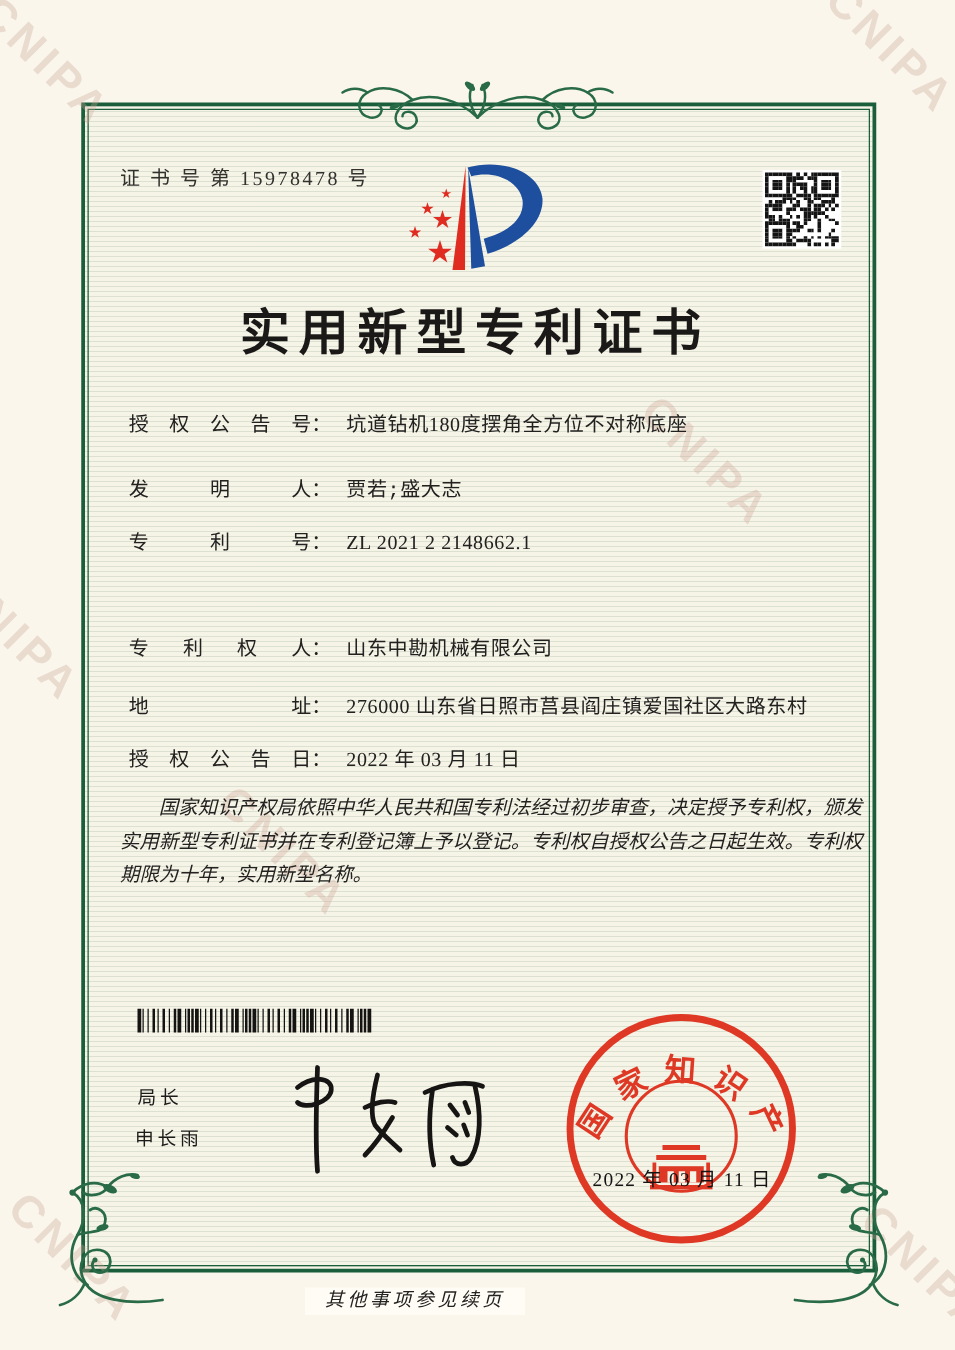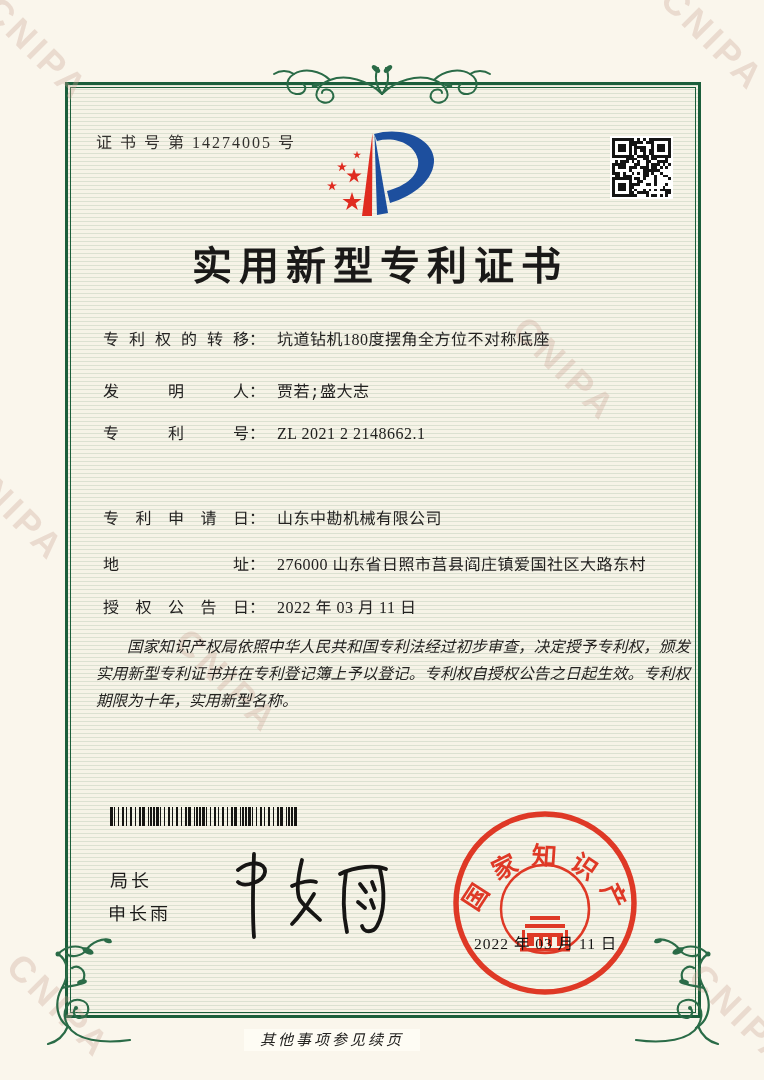--- a/index.html
+++ b/index.html
@@ -74,21 +74,21 @@
   .r5{top:505px;} .r6{top:551px;} .r7{top:594px;}
   .body-text{
     left:96px;top:633px;width:594px;
     font-size:15.5px;line-height:27px;font-style:italic;
     color:#232220;text-align:justify;
   }
   .body-text p{margin:0;text-indent:2em;}
   .barcode{left:110px;top:807px;width:192px;height:19px;white-space:nowrap;font-size:0;}
   .signer{
     font-family:Liberation Serif, serif;
-    font-size:18px;letter-spacing:3px;color:#1c1b1a;
+    font-size:15px;letter-spacing:3px;color:#1c1b1a;
   }
   .signer-title{left:110px;top:866px;}
   .signer-name{left:108px;top:899px;}
   .signature{left:216px;top:842px;}
   .seal{left:448px;top:806px;opacity:0.93;}
   .seal-date{left:474px;top:931px;font-size:15.5px;letter-spacing:1px;color:#141414;z-index:5;}
   .page-info{left:65px;top:984px;width:630px;text-align:center;font-size:14.5px;letter-spacing:2px;color:#2c2a28;}
   .cont-note{
     left:0;top:1028px;width:664px;text-align:center;font-size:15px;
     font-style:italic;letter-spacing:3px;color:#232220;
@@ -153,21 +153,21 @@
     </g>
     <g fill="#2a6b47">
       <ellipse cx="42" cy="21" rx="6" ry="3" transform="rotate(25 42 21)"></ellipse>
       <ellipse cx="36" cy="52" rx="5" ry="2.5" transform="rotate(-15 36 52)"></ellipse>
       <circle cx="12" cy="24" r="2.5"></circle>
       <circle cx="30" cy="78" r="2"></circle>
       <ellipse cx="62" cy="11" rx="4" ry="2" transform="rotate(15 62 11)"></ellipse>
     </g>
   </svg>
 
-  <div class="abs cert-no">证 书 号 第 14274005 号</div>
+  <div class="abs cert-no">证 书 号 第 15978478 号</div>
 
   <svg class="abs logo" width="122" height="96" viewBox="0 0 122 96">
     <defs>
       <path id="st" d="M0,-1 L0.224,-0.309 0.951,-0.309 0.363,0.118 0.588,0.809 0,0.382 -0.588,0.809 -0.363,0.118 -0.951,-0.309 -0.224,-0.309 Z"></path>
     </defs>
 
     <path d="M52,8 C80,0 110,12 112,33 C113,53 92,70 68,77 L65,65 C84,60 98,49 96,34 C93,18 73,10 55,15 Z" fill="#1d4f9e"></path>
 
     <path d="M50.5,7 L40,90 L50,90 Z" fill="#e02b20"></path>
     <path d="M52.5,8 L55,89 L66,87 Z" fill="#1d4f9e"></path>
@@ -621,30 +621,30 @@
       <div class="q0"></div>
       <div class="q1"></div>
       <div class="q0"></div>
       <div class="q1"></div>
       <div class="q0"></div>
     </div>
 
   <div class="abs title">实用新型专利证书</div>
 
   <div class="abs frow r1">
-    <span class="flabel">专利权的转移</span><span class="fcolon">：</span><span class="fvalue">坑道钻机180度摆角全方位不对称底座</span>
+    <span class="flabel">授权公告号</span><span class="fcolon">：</span><span class="fvalue">坑道钻机180度摆角全方位不对称底座</span>
   </div>
   <div class="abs frow r2">
     <span class="flabel">发明人</span><span class="fcolon">：</span><span class="fvalue">贾若;盛大志</span>
   </div>
   <div class="abs frow r3">
     <span class="flabel">专利号</span><span class="fcolon">：</span><span class="fvalue">ZL 2021 2 2148662.1</span>
   </div>
   <div class="abs frow r5">
-    <span class="flabel">专利申请日</span><span class="fcolon">：</span><span class="fvalue">山东中勘机械有限公司</span>
+    <span class="flabel">专利权人</span><span class="fcolon">：</span><span class="fvalue">山东中勘机械有限公司</span>
   </div>
   <div class="abs frow r6">
     <span class="flabel">地址</span><span class="fcolon">：</span><span class="fvalue">276000 山东省日照市莒县阎庄镇爱国社区大路东村</span>
   </div>
   <div class="abs frow r7">
     <span class="flabel">授权公告日</span><span class="fcolon">：</span><span class="fvalue">2022 年 03 月 11 日</span>
   </div>
 
   <div class="abs body-text">
     <p>国家知识产权局依照中华人民共和国专利法经过初步审查，决定授予专利权，颁发实用新型专利证书并在专利登记簿上予以登记。专利权自授权公告之日起生效。专利权期限为十年，实用新型名称。</p>

